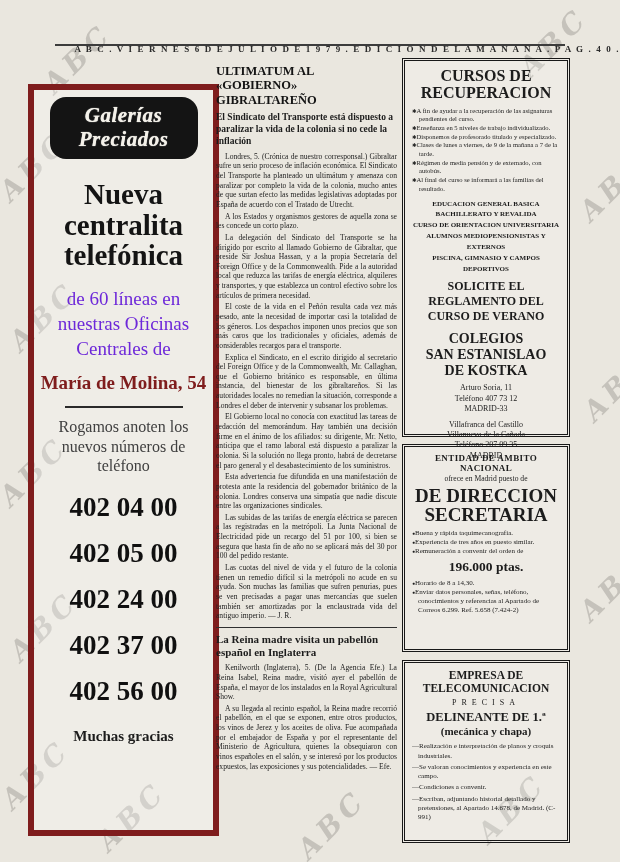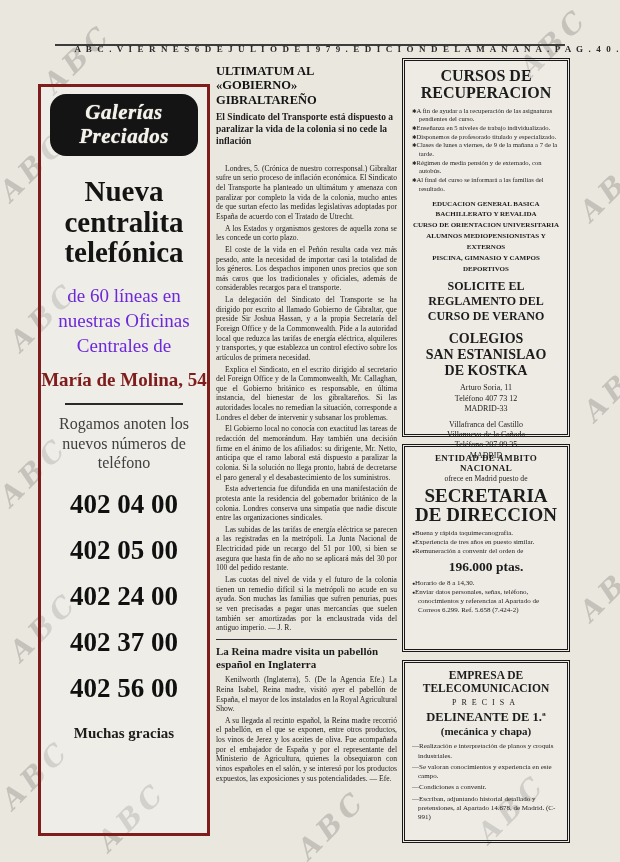--- a/index.html
+++ b/index.html
@@ -7,37 +7,37 @@
         overflow:hidden;font-family:"Liberation Serif","DejaVu Serif",serif;color:#1c1c1c;}
   
   .wm{position:absolute;font-family:"DejaVu Serif",serif;font-weight:bold;font-style:italic;
       font-size:28px;letter-spacing:5px;color:rgba(70,64,58,.22);transform:rotate(-45deg);
       white-space:nowrap;pointer-events:none;}
   
   .masthead{position:absolute;top:44px;left:0;width:100%;text-align:right;
             font-size:9px;font-weight:bold;letter-spacing:1.6px;color:#2b2b2b;}
   .masthead-rule{position:absolute;top:44px;left:55px;width:510px;border-top:2px solid #3c3c3c;}
   
-  .ad-left{position:absolute;left:38px;top:84px;width:172px;height:752px;
-           border:3px solid #7f1d1d;box-sizing:border-box;text-align:center;background:rgba(255,255,255,.25);}
+  .ad-left{position:absolute;left:28px;top:84px;width:191px;height:752px;
+           border:6px solid #7f1d1d;box-sizing:border-box;text-align:center;background:rgba(255,255,255,.25);}
   .gp-logo{margin:7px auto 0;width:148px;height:62px;background:#141414;border-radius:16px;
            color:#f4f1e9;font-style:italic;font-weight:bold;display:flex;flex-direction:column;
            align-items:center;justify-content:center;font-size:21px;line-height:1.12;
            letter-spacing:.5px;text-shadow:0 0 1px #fff;}
   .ad-headline{margin-top:20px;font-size:29px;font-weight:bold;line-height:1.06;color:#141414;}
   .ad-sub{margin-top:16px;font-size:19px;line-height:1.3;color:#6d28d9;}
   .ad-address{margin-top:12px;font-size:19px;font-weight:bold;line-height:1.1;}
   .ad-rule{margin:12px auto 0;width:118px;border-top:2px solid #2a2a2a;}
   .ad-note{margin-top:9px;font-size:16px;line-height:1.22;color:#404040;}
   .ad-phones{margin-top:8px;font-size:27px;font-weight:bold;line-height:46px;color:#101010;}
   .ad-thanks{margin-top:14px;font-size:15px;font-weight:bold;}
   
   .col-mid{position:absolute;left:216px;top:64px;width:181px;}
   .art1-title{margin:0;font-size:12.5px;font-weight:bold;line-height:1.15;color:#141414;}
-  .art1-sub{margin:5px 0 16px;font-size:9.5px;font-weight:bold;line-height:1.25;}
+  .art1-sub{margin:5px 0 4px;font-size:9.5px;font-weight:bold;line-height:1.25;}
   .bodytext p{margin:0 0 2px;font-size:7.6px;line-height:1.27;text-align:justify;
               text-indent:9px;color:#222;hyphens:auto;}
   .art2-rule{margin:6px 0 5px;border-top:1px solid #2f2f2f;}
   .art2-title{margin:0 0 4px;font-size:11px;font-weight:bold;line-height:1.2;}
   
   .col-right{position:absolute;left:402px;top:58px;width:168px;}
   .box{box-sizing:border-box;border:3px double #181818;padding:6px 7px;text-align:center;
        background:rgba(255,255,255,.2);}
   .box-cursos{height:379px;margin-bottom:7px;}
   .cursos-title{font-size:16px;font-weight:bold;line-height:1.08;}
@@ -106,22 +106,22 @@
     </div>
     <div class="ad-thanks">Muchas gracias</div>
   </div>
 
   <div class="col-mid">
     <h1 class="art1-title">ULTIMATUM AL «GOBIERNO» GIBRALTAREÑO</h1>
     <h2 class="art1-sub">El Sindicato del Transporte está dispuesto a paralizar la vida de la colonia si no cede la inflación</h2>
     <div class="bodytext">
       <p>Londres, 5. (Crónica de nuestro corresponsal.) Gibraltar sufre un serio proceso de inflación económica. El Sindicato del Transporte ha planteado un ultimátum y amenaza con paralizar por completo la vida de la colonia, mucho antes de que surtan efecto las medidas legislativas adoptadas por España de acuerdo con el Tratado de Utrecht.</p>
       <p>A los Estados y organismos gestores de aquella zona se les concede un corto plazo.</p>
+      <p>La delegación del Sindicato del Transporte se ha dirigido por escrito al llamado Gobierno de Gibraltar, que preside Sir Joshua Hassan, y a la propia Secretaría del Foreign Office y de la Commonwealth. Pide a la autoridad local que reduzca las tarifas de energía eléctrica, alquileres y transportes, y que establezca un control efectivo sobre los artículos de primera necesidad.</p>
       <p>El coste de la vida en el Peñón resulta cada vez más pesado, ante la necesidad de importar casi la totalidad de los géneros. Los despachos imponen unos precios que son más caros que los tradicionales y oficiales, además de considerables recargos para el transporte.</p>
-      <p>La delegación del Sindicato del Transporte se ha dirigido por escrito al llamado Gobierno de Gibraltar, que preside Sir Joshua Hassan, y a la propia Secretaría del Foreign Office y de la Commonwealth. Pide a la autoridad local que reduzca las tarifas de energía eléctrica, alquileres y transportes, y que establezca un control efectivo sobre los artículos de primera necesidad.</p>
       <p>Explica el Sindicato, en el escrito dirigido al secretario del Foreign Office y de la Commonwealth, Mr. Callaghan, que el Gobierno británico es responsable, en última instancia, del bienestar de los gibraltareños. Si las autoridades locales no remedian la situación, corresponde a Londres el deber de intervenir y subsanar los problemas.</p>
       <p>El Gobierno local no conocía con exactitud las tareas de redacción del memorándum. Hay también una decisión firme en el ánimo de los afiliados: su dirigente, Mr. Netto, anticipa que el ramo laboral está dispuesto a paralizar la colonia. Si la solución no llega pronto, habrá de decretarse el paro general y el desabastecimiento de los suministros.</p>
       <p>Esta advertencia fue difundida en una manifestación de protesta ante la residencia del gobernador británico de la colonia. Londres conserva una simpatía que nadie discute entre las organizaciones sindicales.</p>
       <p>Las subidas de las tarifas de energía eléctrica se parecen a las registradas en la metrópoli. La Junta Nacional de Electricidad pide un recargo del 51 por 100, si bien se asegura que hasta fin de año no se aplicará más del 30 por 100 del pedido restante.</p>
       <p>Las cuotas del nivel de vida y el futuro de la colonia tienen un remedio difícil si la metrópoli no acude en su ayuda. Son muchas las familias que sufren penurias, pues se ven precisadas a pagar unas mercancías que suelen también ser amortizadas por la enclaustrada vida del antiguo imperio. — J. R.</p>
     </div>
     <div class="art2-rule"></div>
     <h2 class="art2-title">La Reina madre visita un pabellón español en Inglaterra</h2>
     <div class="bodytext">
       <p>Kenilworth (Inglaterra), 5. (De la Agencia Efe.) La Reina Isabel, Reina madre, visitó ayer el pabellón de España, el mayor de los instalados en la Royal Agricultural Show.</p>
@@ -167,22 +167,22 @@
         <div>Villanueva de la Cañada</div>
         <div>Teléfono 207 09 35</div>
         <div>MADRID</div>
       </div>
     </div>
 
     <div class="box box-secre">
       <div class="secre-entity">ENTIDAD DE AMBITO NACIONAL</div>
       <div class="secre-offer">ofrece en Madrid puesto de</div>
       <div class="secre-title">
+        <div>DE DIRECCION</div>
         <div>SECRETARIA</div>
-        <div>DE DIRECCION</div>
       </div>
       <div class="secre-bullets">
         <div>Buena y rápida taquimecanografía.</div>
         <div>Experiencia de tres años en puesto similar.</div>
         <div>Remuneración a convenir del orden de</div>
       </div>
       <div class="secre-salary">196.000 ptas.</div>
       <div class="secre-bullets">
         <div>Horario de 8 a 14,30.</div>
         <div>Enviar datos personales, señas, teléfono, conocimientos y referencias al Apartado de Correos 6.299. Ref. 5.658 (7.424-2)</div>

